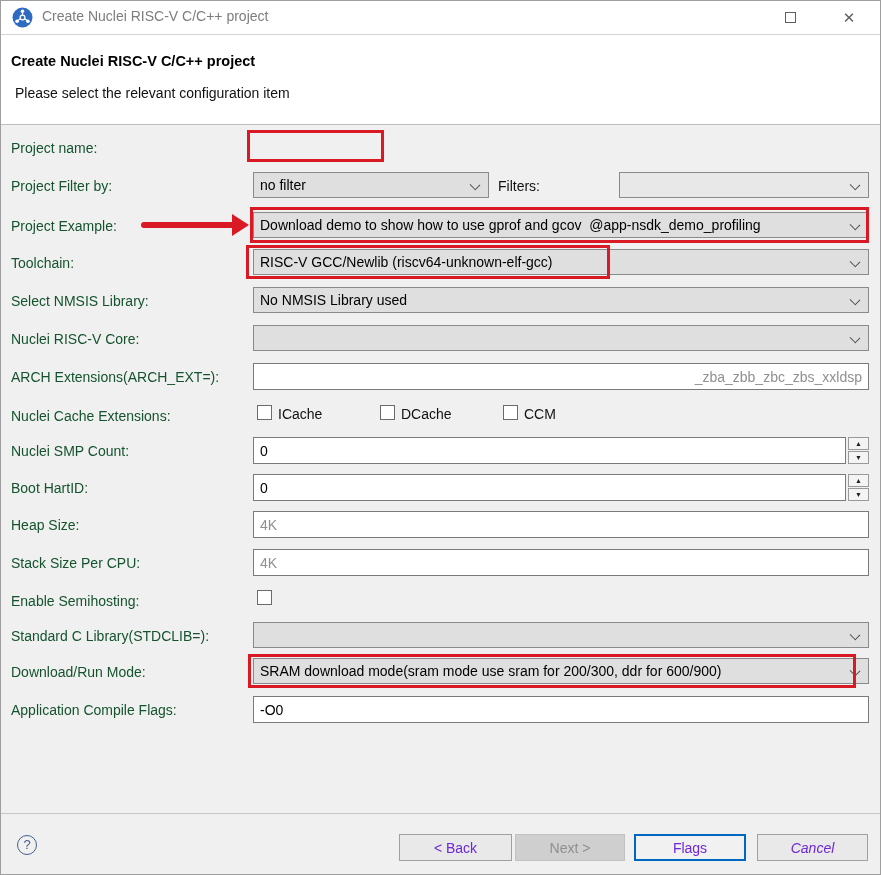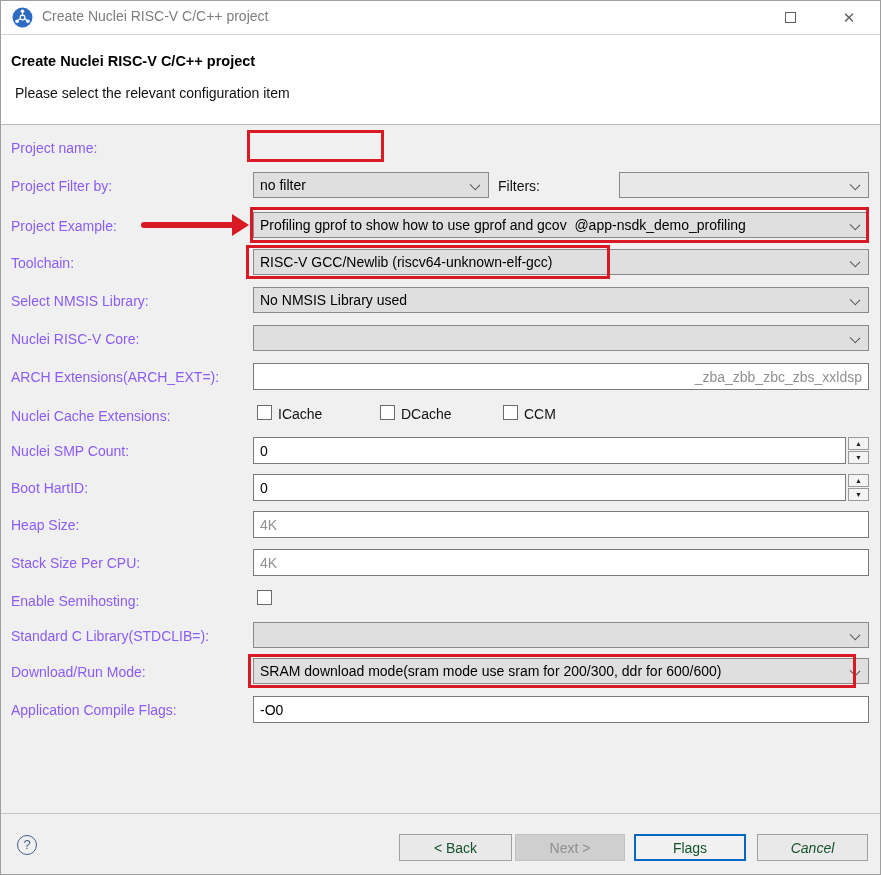--- a/index.html
+++ b/index.html
@@ -22,21 +22,21 @@
   .tb-close { left:826px; color:#5f5f5f; font-size:15px; line-height:1; }
 
   
   .header { position:absolute; left:0; top:33px; width:100%; height:91px; background:#fff;
             border-top:1px solid #d4d4d4; border-bottom:1px solid #bdbdbd; }
   .h-title { position:absolute; left:10px; top:18px; font-weight:bold; font-size:14.5px; color:#000; }
   .h-sub   { position:absolute; left:14px; top:50px; font-size:14px; color:#111; }
 
   
   .form { position:absolute; left:0; top:124px; width:100%; height:688px; background:#f0f0f0; }
-  .lbl { position:absolute; left:10px; height:20px; line-height:20px; font-size:14px; color:#8b5cf6; white-space:nowrap; }
+  .lbl { position:absolute; left:10px; height:20px; line-height:20px; font-size:14px; color:#14532d; white-space:nowrap; }
   .lbl2 { position:absolute; height:20px; line-height:20px; font-size:14px; color:#111; white-space:nowrap; }
 
   .txt {
     position:absolute; left:252px; width:616px; height:27px;
     border:1px solid #7a7a7a; background:#fff; font-family:"Liberation Sans",sans-serif;
     font-size:14px; color:#000; padding:0 6px; outline:none;
   }
   .txt::placeholder { color:#909090; opacity:1; }
   .txt.short { width:593px; }
 
@@ -69,21 +69,21 @@
 
   
   .footer { position:absolute; left:0; top:812px; width:100%; height:61px; background:#f0f0f0;
             border-top:1px solid #c6c6c6; }
   .help {
     position:absolute; left:16px; top:21px; width:20px; height:20px; border-radius:50%;
     border:1px solid #44608c; color:#44608c; font-size:13px; line-height:18px; text-align:center; cursor:default;
   }
   .btn {
     position:absolute; top:20px; height:27px; font-family:"Liberation Sans",sans-serif;
-    font-size:14px; color:#14532d; background:#e9e9e9; border:1px solid #a0a0a0; cursor:default;
+    font-size:14px; color:#6d28d9; background:#e9e9e9; border:1px solid #a0a0a0; cursor:default;
   }
   .btn-back   { left:398px; width:113px; }
   .btn-next   { left:514px; width:110px; background:#cfcfcf; border:1px solid #c2c2c2; color:#8f8f8f; }
   .btn-finish { left:633px; width:112px; background:#f1f1f1; border:2px solid #0067c0; }
   .btn-cancel { left:756px; width:111px;font-style:italic; }
 </style>
 </head>
 <body>
 
 <div class="window">
@@ -123,21 +123,21 @@
       <span class="chev"></span>
     </div>
     <div class="lbl2" style="left:497px; top:51px">Filters:</div>
     <div class="combo" style="top:47px; left:618px; width:250px; background:#e8e8e8">
       <span class="val"></span>
       <span class="chev"></span>
     </div>
 
     <div class="lbl" style="top:91px">Project Example:</div>
     <div class="combo" style="top:87px">
-      <span class="val">Profiling gprof to show how to use gprof and gcov  @app-nsdk_demo_profiling</span>
+      <span class="val">Download demo to show how to use gprof and gcov  @app-nsdk_demo_profiling</span>
       <span class="chev"></span>
     </div>
 
     <div class="lbl" style="top:128px">Toolchain:</div>
     <div class="combo" style="top:124px">
       <span class="val">RISC-V GCC/Newlib (riscv64-unknown-elf-gcc)</span>
       <span class="chev"></span>
     </div>
 
     <div class="lbl" style="top:166px">Select NMSIS Library:</div>
@@ -185,21 +185,21 @@
     <div class="lbl" style="top:466px">Enable Semihosting:</div>
     <span class="cb" style="left:256px; top:465px"></span>
 
     <div class="lbl" style="top:501px">Standard C Library(STDCLIB=):</div>
     <div class="combo" style="top:497px">
       <span class="chev"></span>
     </div>
 
     <div class="lbl" style="top:537px">Download/Run Mode:</div>
     <div class="combo" style="top:533px">
-      <span class="val">SRAM download mode(sram mode use sram for 200/300, ddr for 600/600)</span>
+      <span class="val">SRAM download mode(sram mode use sram for 200/300, ddr for 600/900)</span>
       <span class="chev"></span>
     </div>
 
     <div class="lbl" style="top:575px">Application Compile Flags:</div>
     <input class="txt" style="top: 571px;" type="text" value="-O0">
 
     <div class="ann" style="left:246px; top:5px; width:137px; height:32px"></div>
     <div class="ann" style="left:249px; top:82px; width:619px; height:36px"></div>
     <div class="ann" style="left:245px; top:120px; width:364px; height:34px"></div>
     <div class="ann" style="left:247px; top:529px; width:608px; height:34px"></div>

